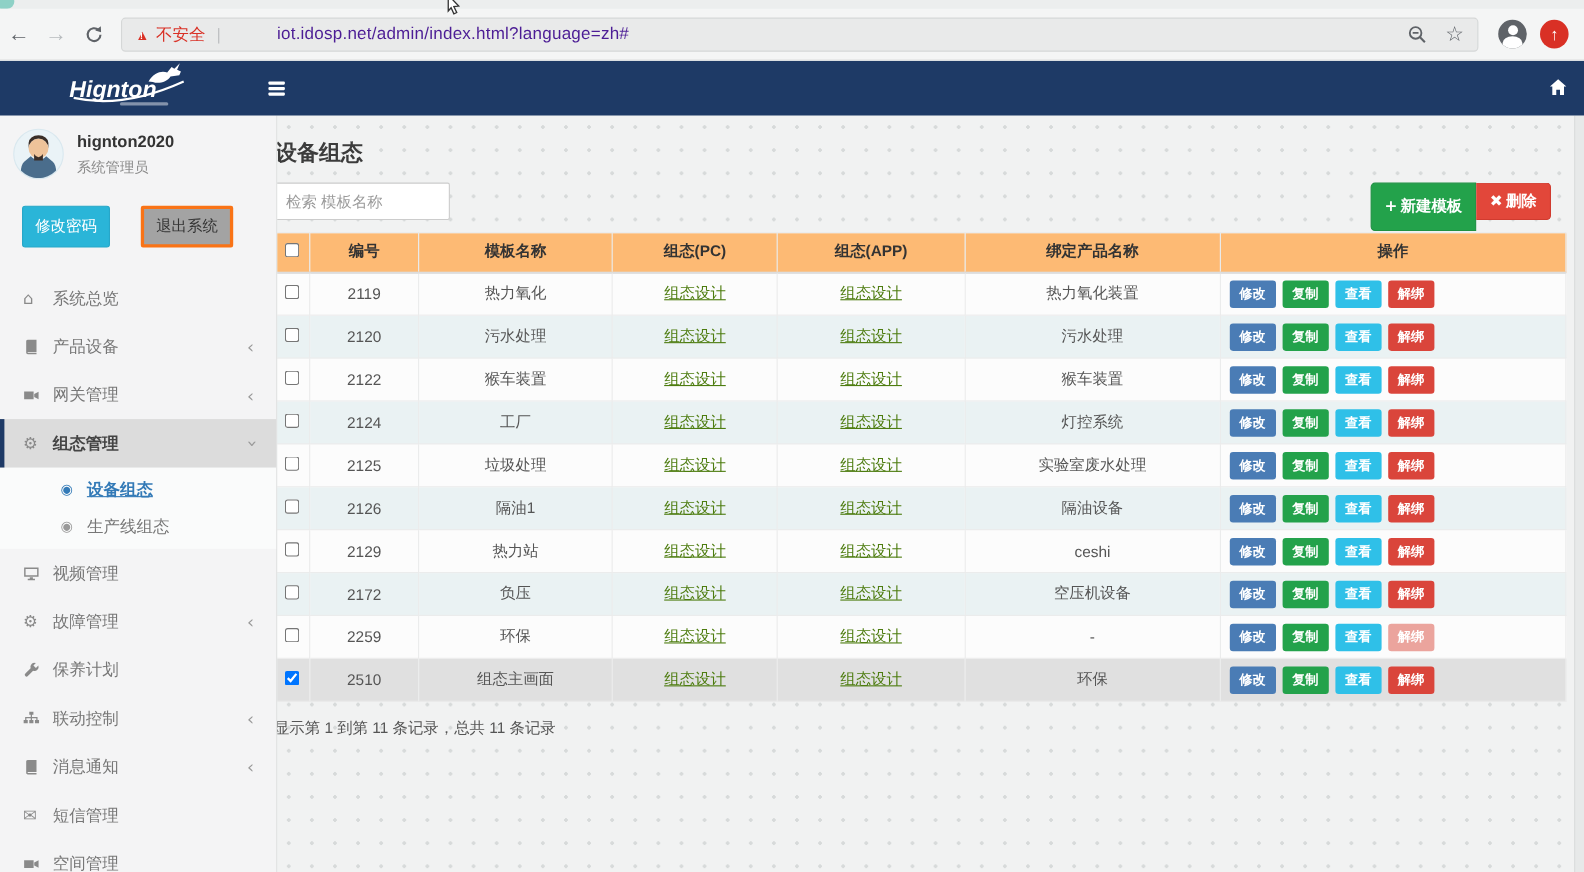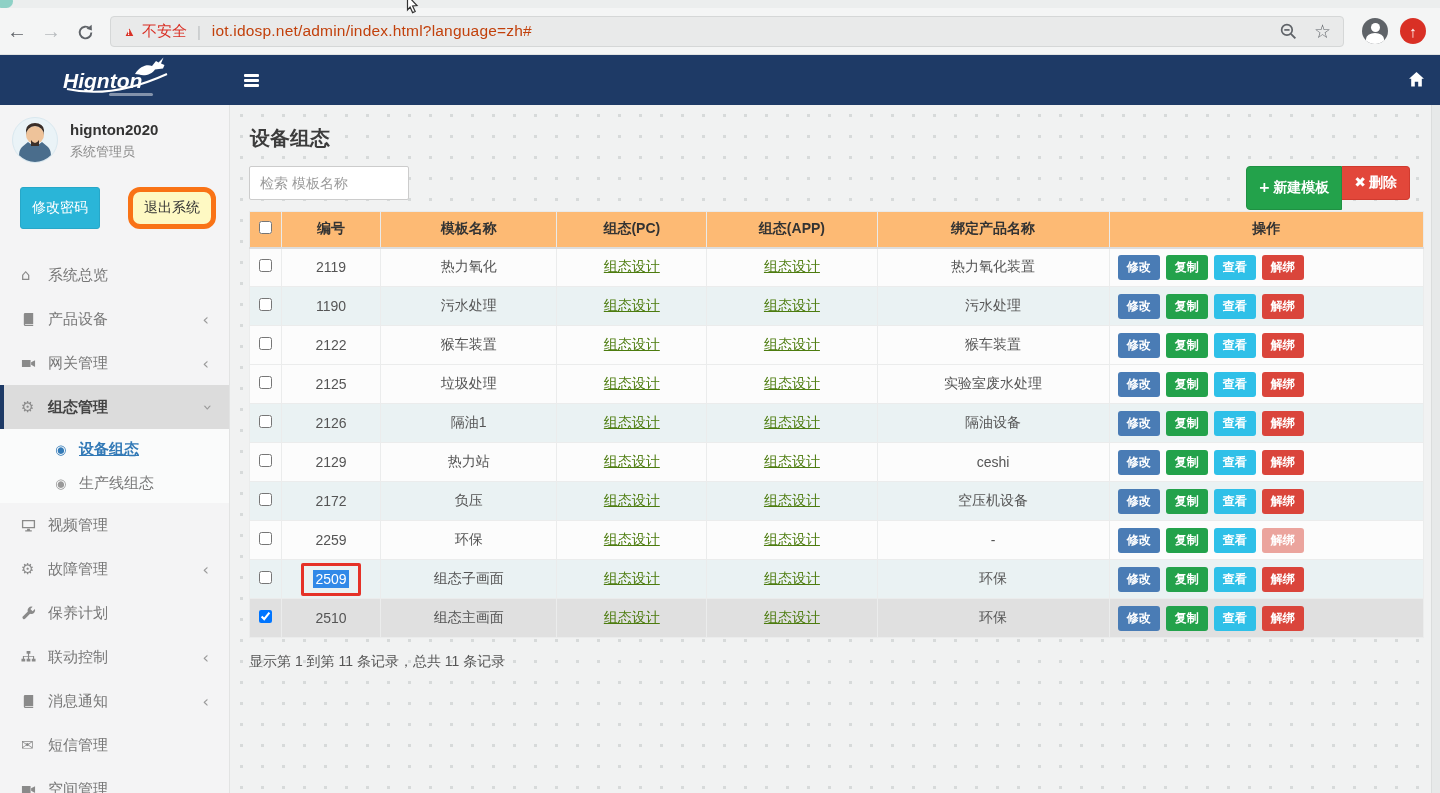--- a/index.html
+++ b/index.html
@@ -13,45 +13,45 @@
   .tab-blob { position:absolute; left:-5px; top:-5px; width:18px; height:13px; background:#8ed1c6; border-radius:7px; }
   .toolbar { position:absolute; top:8px; left:0; right:0; bottom:0; background:#f4f5f5; border-bottom:1px solid #e0e2e2; display:flex; align-items:center; }
   .nav-ic { width:34px; text-align:center; font-size:20px; color:#5f6368; cursor:pointer; flex:0 0 auto; }
   .nav-ic.fwd { color:#b7bbbe; }
   .nav-ic svg { vertical-align:middle; }
   .urlbar { flex:1 1 auto; height:31px; margin:0 10px 0 8px; background:#e9eaea; border:1px solid #d5d7d7; border-radius:4px; display:flex; align-items:center; padding:0 12px; }
   .warn-tri { position:relative; color:#d93025; font-size:13px; margin-right:6px; line-height:1; }
   .warn-tri i { position:absolute; left:4.2px; top:4px; color:#fff; font-style:normal; font-weight:bold; font-size:8px; }
   .insecure { color:#d93025; font-size:15px; margin-right:10px; }
   .url-sep { color:#bfc1c3; font-size:15px; margin-right:11px; }
-  .url-text { color:#c2410c; font-size:15.5px; letter-spacing:.2px; }
+  .url-text { color:#4c1d95; font-size:15.5px; letter-spacing:.2px;margin-left:40px; }
   .url-spacer { flex:1 1 auto; }
   .omni-ic { margin-left:16px; color:#5f6368; cursor:pointer; display:flex; align-items:center; }
   .star { font-size:19px; font-family:"DejaVu Sans",sans-serif; }
   .avatar-ic { position:relative; width:26px; height:26px; border-radius:50%; background:#5f6368; margin:0 12px 0 8px; flex:0 0 auto; cursor:pointer; overflow:hidden; }
   .avatar-ic::before { content:""; position:absolute; left:8.5px; top:4.5px; width:9px; height:9px; border-radius:50%; background:#fff; }
   .avatar-ic::after { content:""; position:absolute; left:4px; top:15px; width:18px; height:12px; border-radius:50% 50% 0 0; background:#fff; }
   .update-ic { width:26px; height:26px; border-radius:50%; background:#d93025; color:#fff; font-size:15px; font-weight:bold; display:flex; align-items:center; justify-content:center; margin-right:14px; flex:0 0 auto; cursor:pointer; }
 
   
   .appheader { position:absolute; top:55px; left:0; right:0; height:50px; background:#1e3a66; z-index:9; }
   .logo { position:absolute; left:0; top:0; width:230px; height:50px; display:flex; align-items:center; justify-content:center; }
   .hamburger { position:absolute; left:244px; top:19px; width:15px; cursor:pointer; }
   .hamburger i { display:block; height:2.6px; background:#fff; border-radius:1px; margin-bottom:2.6px; }
   .home-ic { position:absolute; right:15px; top:16px; cursor:pointer; }
 
   
-  .sidebar { position:absolute; top:105px; left:0; width:230px; bottom:0; background:#f4f4f5; border-right:1px solid #e2e3e3; z-index:8; }
+  .sidebar { position:absolute; top:105px; left:0; width:252px; bottom:0; background:#f4f4f5; border-right:1px solid #e2e3e3; z-index:8; }
   .userbox { position:relative; height:62px; padding:12px 0 0 12px; }
   .s-avatar { width:46px; height:46px; border-radius:50%; background:#eaf3f7; border:1px solid #d9e8ef; overflow:hidden; position:relative; }
   .uname { position:absolute; left:70px; top:16px; font-size:15px; font-weight:bold; color:#333; }
   .urole { position:absolute; left:70px; top:38px; font-size:13px; color:#8a8a8a; }
   .userbtns { display:flex; gap:28px; padding:20px 0 0 20px; }
   .btn-cyan { background:#2ab5d8; border:1px solid #27a7c8; color:#fff; font-size:14px; padding:7px 11px; border-radius:3px; cursor:pointer; font-family:inherit; }
-  .btn-white { background:#fef9c3; border:5px solid #f97316; color:#333; font-size:14px; padding:7px 11px; border-radius:12px; cursor:pointer; font-family:inherit; }
+  .btn-white { background:#a3a3a3; border:3px solid #f97316; color:#333; font-size:14px; padding:7px 11px; border-radius:2px; cursor:pointer; font-family:inherit; }
   .menu { margin-top:24px; }
   .menu-item { position:relative; height:44px; display:flex; align-items:center; padding-left:21px; color:#777; font-size:15px; cursor:pointer; }
   .menu-item .mi-icon { width:27px; color:#8a8a8a; font-size:15px; flex:0 0 auto; font-family:"DejaVu Sans",sans-serif; }
   .menu-item .mi-icon svg { width:15px; height:15px; fill:#8a8a8a; display:block; }
   .menu-item.active { background:#dcdcdc; border-left:4px solid #1e3a66; padding-left:17px; color:#444; font-weight:bold; }
   .chev { position:absolute; right:20px; color:#9a9a9a; font-size:16px; font-family:"DejaVu Sans",sans-serif; font-weight:normal; }
   .chev.down { transform:rotate(-90deg); }
   .submenu { background:#fafbfb; padding:3px 0; }
   .sub-item { height:34px; display:flex; align-items:center; padding-left:55px; font-size:15px; color:#777; cursor:pointer; }
   .sub-item .mi-icon { width:24px; font-size:13px; color:#999; font-family:"DejaVu Sans",sans-serif; }
@@ -300,21 +300,21 @@
                 <div class="agrp">
                   <button class="abtn b-edit">修改</button>
                   <button class="abtn b-copy">复制</button>
                   <button class="abtn b-view">查看</button>
                   <button class="abtn b-unbind">解绑</button>
                 </div>
               </td>
             </tr>
             <tr class="tint">
               <td><input type="checkbox" style=""></td>
-              <td>1190</td>
+              <td>2120</td>
               <td>污水处理</td>
               <td><a class="design">组态设计</a></td>
               <td><a class="design">组态设计</a></td>
               <td>污水处理</td>
               <td>
                 <div class="agrp">
                   <button class="abtn b-edit">修改</button>
                   <button class="abtn b-copy">复制</button>
                   <button class="abtn b-view">查看</button>
                   <button class="abtn b-unbind">解绑</button>
@@ -330,20 +330,36 @@
               <td>猴车装置</td>
               <td>
                 <div class="agrp">
                   <button class="abtn b-edit">修改</button>
                   <button class="abtn b-copy">复制</button>
                   <button class="abtn b-view">查看</button>
                   <button class="abtn b-unbind">解绑</button>
                 </div>
               </td>
             </tr>
+            <tr class="tint">
+              <td><input type="checkbox" style=""></td>
+              <td>2124</td>
+              <td>工厂</td>
+              <td><a class="design">组态设计</a></td>
+              <td><a class="design">组态设计</a></td>
+              <td>灯控系统</td>
+              <td>
+                <div class="agrp">
+                  <button class="abtn b-edit">修改</button>
+                  <button class="abtn b-copy">复制</button>
+                  <button class="abtn b-view">查看</button>
+                  <button class="abtn b-unbind">解绑</button>
+                </div>
+              </td>
+            </tr>
             <tr class="">
               <td><input type="checkbox" style=""></td>
               <td>2125</td>
               <td>垃圾处理</td>
               <td><a class="design">组态设计</a></td>
               <td><a class="design">组态设计</a></td>
               <td>实验室废水处理</td>
               <td>
                 <div class="agrp">
                   <button class="abtn b-edit">修改</button>
@@ -407,36 +423,20 @@
               <td>环保</td>
               <td><a class="design">组态设计</a></td>
               <td><a class="design">组态设计</a></td>
               <td>-</td>
               <td>
                 <div class="agrp">
                   <button class="abtn b-edit">修改</button>
                   <button class="abtn b-copy">复制</button>
                   <button class="abtn b-view">查看</button>
                   <button class="abtn b-unbind disabled">解绑</button>
-                </div>
-              </td>
-            </tr>
-            <tr class="tint">
-              <td><input type="checkbox" style=""></td>
-              <td><span class="red-box"><span class="sel-text">2509</span></span></td>
-              <td>组态子画面</td>
-              <td><a class="design">组态设计</a></td>
-              <td><a class="design">组态设计</a></td>
-              <td>环保</td>
-              <td>
-                <div class="agrp">
-                  <button class="abtn b-edit">修改</button>
-                  <button class="abtn b-copy">复制</button>
-                  <button class="abtn b-view">查看</button>
-                  <button class="abtn b-unbind">解绑</button>
                 </div>
               </td>
             </tr>
             <tr class=" selected">
               <td><input type="checkbox" checked="" style=""></td>
               <td>2510</td>
               <td>组态主画面</td>
               <td><a class="design">组态设计</a></td>
               <td><a class="design">组态设计</a></td>
               <td>环保</td>

